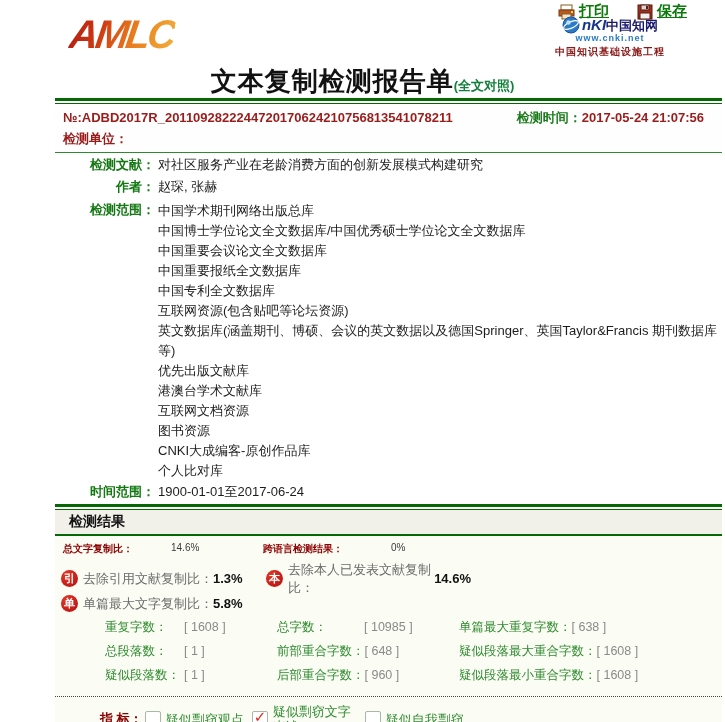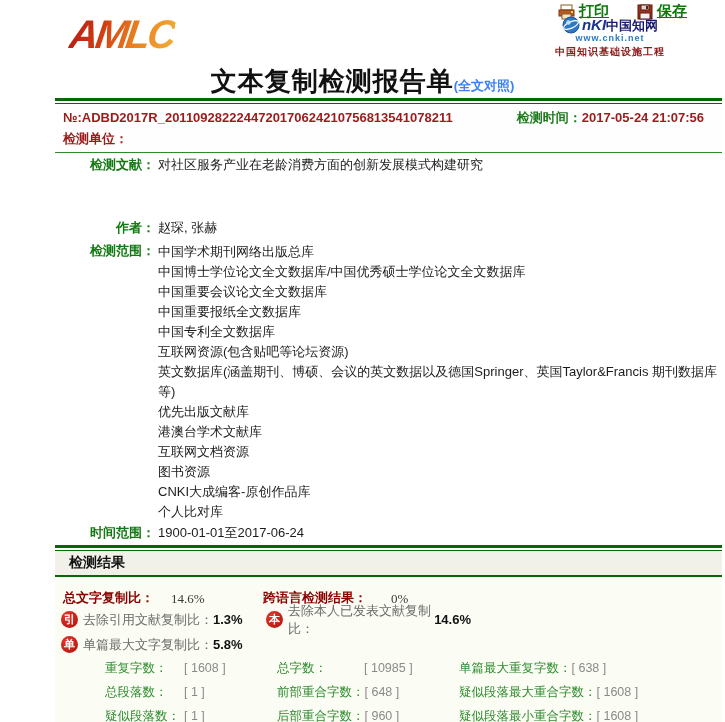--- a/index.html
+++ b/index.html
@@ -25,21 +25,21 @@
   .cnki-logo{position:absolute;right:40px;top:16px;width:150px;text-align:center;line-height:1.1;}
   .cnki-row{display:flex;align-items:center;justify-content:center;gap:2px;}
   .cnki-brand{font-size:15px;font-weight:bold;font-style:italic;color:#16348c;}
   .cnki-brand .cn{font-size:13px;font-style:normal;color:#1a1a6e;}
   .cnki-url{font-size:9px;color:#2b7bc4;font-weight:bold;letter-spacing:1px;}
   .cnki-sub{font-size:10px;color:#8b1a1a;font-weight:bold;margin-top:2px;letter-spacing:1px;}
 
   
   .title-row{text-align:center;margin-top:2px;height:34px;}
   .title-main{font-size:26px;font-weight:bold;color:#111;letter-spacing:1px;}
-  .title-suffix{font-size:13px;font-weight:bold;color:#3b82f6;}
+  .title-suffix{font-size:13px;font-weight:bold;color:#15803d;}
 
   
   .content{margin-left:55px;width:667px;}
   .sep-double{height:2px;border-top:3px solid #056805;border-bottom:1px solid #056805;}
   .sep-thin{border-top:1px solid #2d8a2d;}
 
   
   .meta-strip{background:#fdfefd;padding:5px 8px 3px 8px;}
   .meta-line1{display:flex;justify-content:space-between;align-items:baseline;height:21px;}
   .serial{color:#9b1b1b;font-weight:bold;font-size:13px;}
@@ -47,29 +47,29 @@
   .meta-time .lbl{color:#1a7a1a;font-weight:bold;}
   .meta-time .val{color:#9b1b1b;font-weight:bold;}
   .meta-line2{height:19px;font-size:13px;}
 
   
   .doc-info{padding-top:3px;font-size:13px;}
   .info-row{display:flex;align-items:flex-start;}
   .info-label{flex:0 0 100px;text-align:right;color:#127812;font-weight:bold;}
   .info-value{flex:1;color:#1c1c1c;padding-left:3px;}
   .row-doc{height:22px;}
-  .row-author{height:23px;margin-top:41px;}
+  .row-author{height:23px;}
   .scope-list div{line-height:20px;}
   .row-range{height:21px;padding-top:2px;}
 
   
   .result-title-bar{background:#f1f1e9;border-bottom:2px solid #056805;height:24px;
     font-size:14px;font-weight:bold;color:#111;padding-left:14px;display:flex;align-items:center;}
   .result-body{background:#fbfdf4;padding-top:6px;}
-  .ratio-row{display:flex;align-items:flex-end;height:24px;padding-left:8px;font-size:13px;font-family:Liberation Serif, serif;}
+  .ratio-row{display:flex;align-items:flex-start;height:24px;padding-left:8px;font-size:10px;}
   .ratio-lbl{color:#8b0000;font-weight:bold;}
   .ratio-lbl.w1{width:108px;}
   .ratio-val{color:#3a3a3a;}
   .ratio-val.w1{width:92px;}
   .ratio-lbl.w2{width:128px;}
   .badge-row{display:flex;align-items:center;height:25px;padding-left:6px;font-size:13px;}
   .badge-col{display:flex;align-items:center;width:205px;}
   .badge-icon{flex:0 0 17px;height:17px;border-radius:50%;background:radial-gradient(circle at 35% 30%,#e03a2a,#b40d0d);
     color:#fff;font-size:11px;font-weight:bold;display:flex;align-items:center;justify-content:center;margin-right:5px;}
   .badge-lbl{color:#6b6b6b;}

